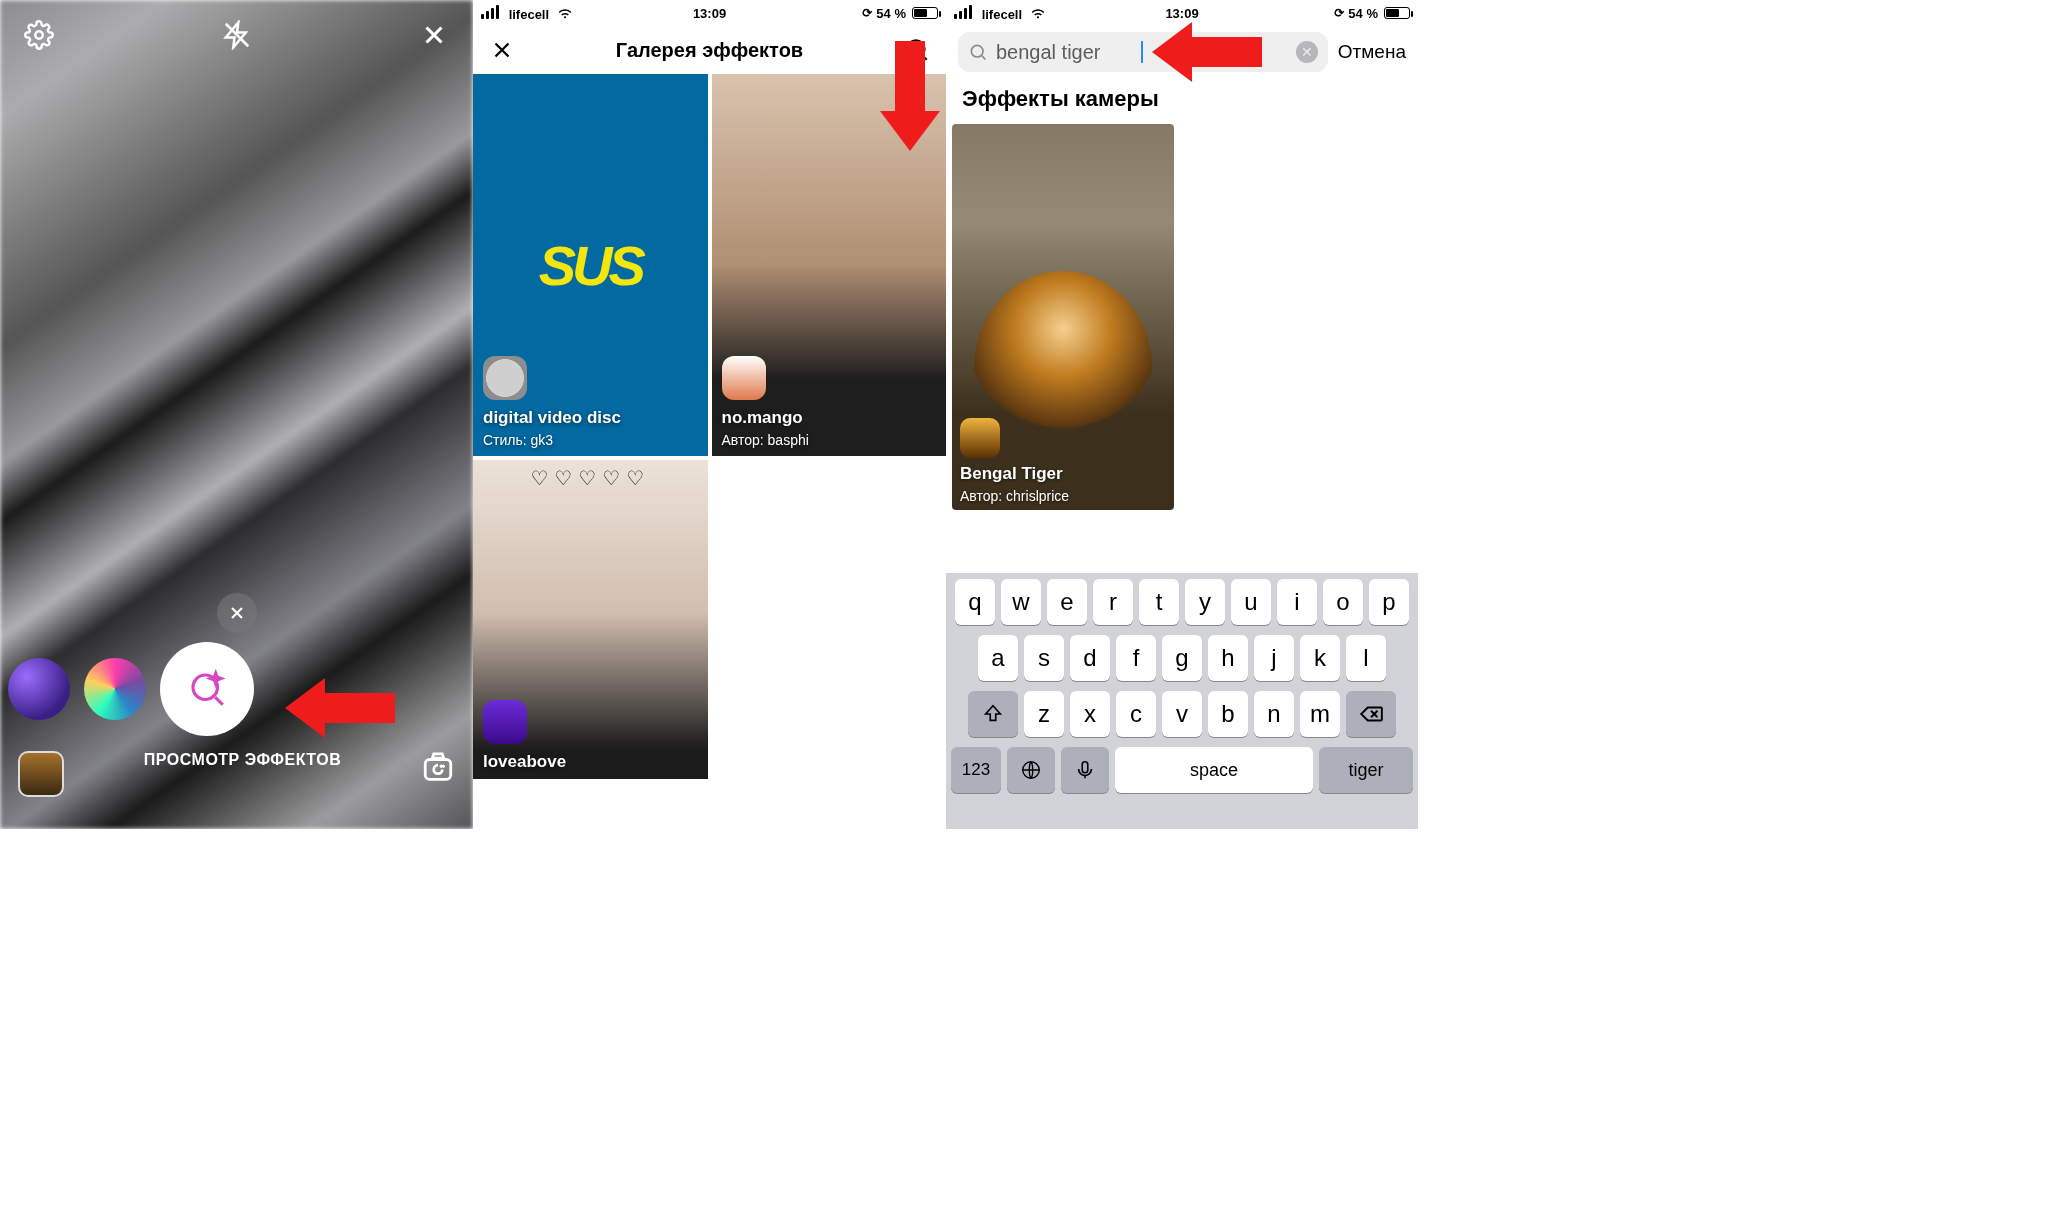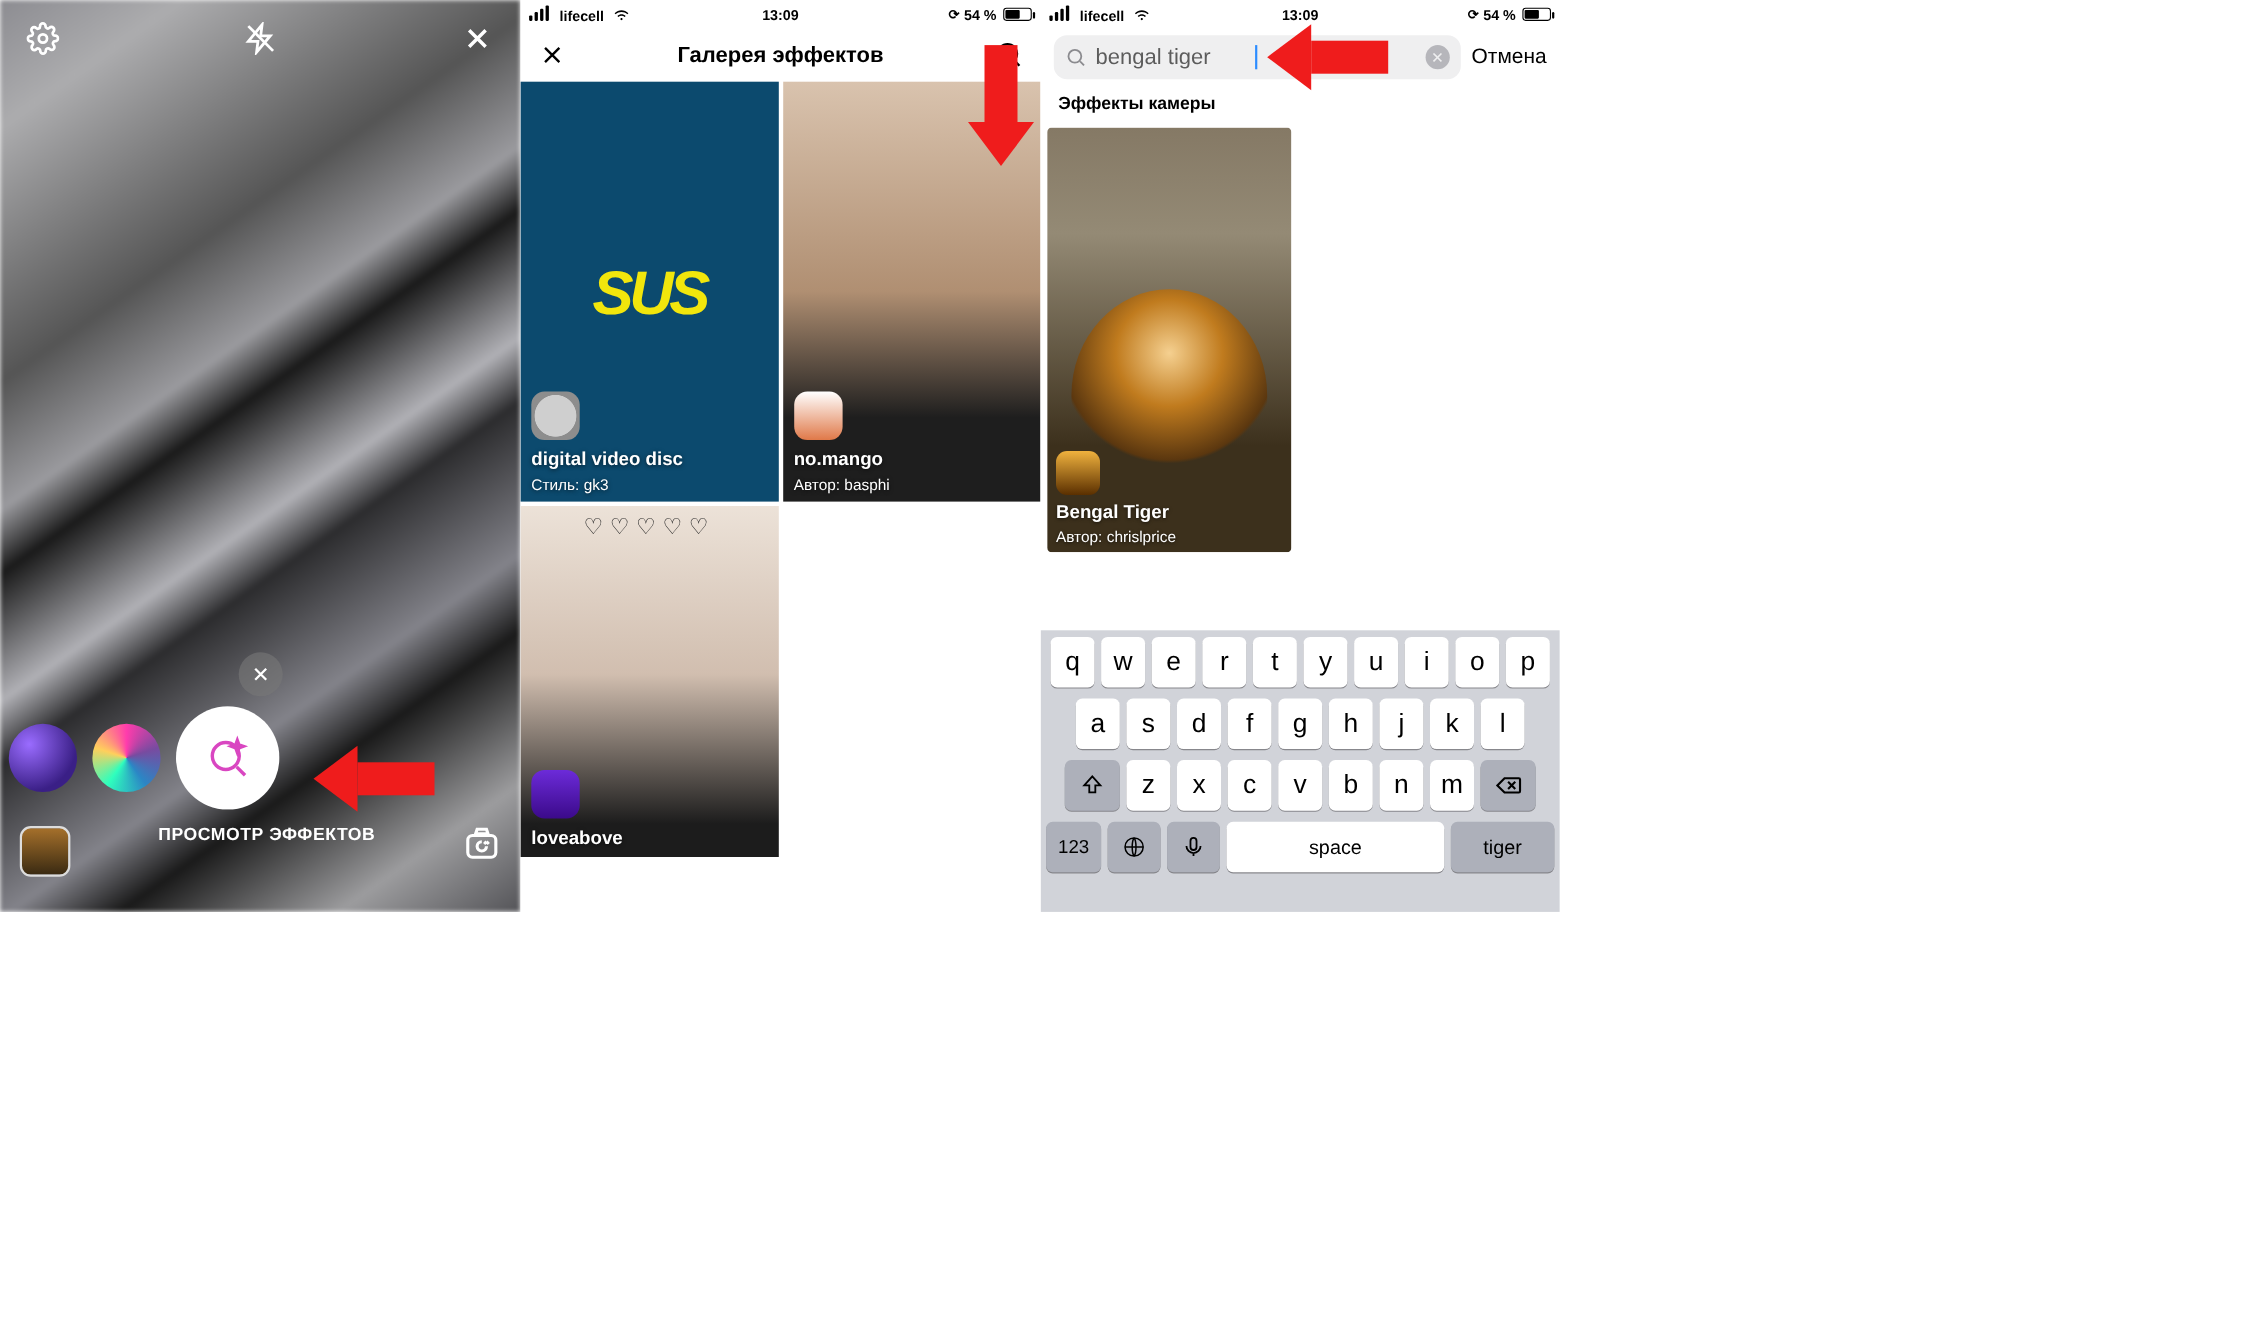--- a/index.html
+++ b/index.html
@@ -95,39 +95,39 @@
   .middle .card .bg { position:absolute; inset:0; }
   .middle .card .avatar {
     position:absolute; left:10px; bottom:56px; width:44px; height:44px; border-radius:12px; background:#d6d6d6;
   }
   .middle .card .name { position:absolute; left:10px; bottom:28px; font-size:17px; font-weight:700; text-shadow:0 1px 4px rgba(0,0,0,.6); }
   .middle .card .author { position:absolute; left:10px; bottom:8px; font-size:14px; text-shadow:0 1px 4px rgba(0,0,0,.6); }
   .middle .card.tall{ height:382px; }
   .middle .card.short{ height:340px; }
 
   
-  .bg-sus { background:#0c4a6e; display:flex; align-items:center; justify-content:center; font-size:56px; font-weight:900; font-style:italic; color:#f2e60c; letter-spacing:-4px;}
+  .bg-sus { background:#0369a1; display:flex; align-items:center; justify-content:center; font-size:56px; font-weight:900; font-style:italic; color:#f2e60c; letter-spacing:-4px;}
   .bg-face1 { background:linear-gradient(#d9c3ae, #b08f72 50%, #1e1e1e 80%);}
   .bg-tk2 { background:linear-gradient(135deg, #fff176 0%, #b0ebdf 40%, #ffe6ff 70%, #c5f0c5 100%);}
   .bg-hearts { background:linear-gradient(#ece2d8, #d1beaf 45%, #1c1c1c 85%);}
 
   .middle .arrow { top:66px; left:382px; transform:rotate(-90deg); }
 
   
   .right .searchrow {
     display:flex; align-items:center; gap:10px; padding:6px 12px; height:52px;
   }
   .right .searchbox {
     flex:1; background:#efeff0; border-radius:12px; height:40px; display:flex; align-items:center; padding:0 10px; gap:8px;
   }
   .right .searchbox .q { font-size:20px; color:#5c5c5c; border:none; background:transparent; outline:none; flex:1;}
   .right .searchbox .cursor { width:2px; height:22px; background:#2c8cff; }
   .right .searchbox .clear { width:22px; height:22px; border-radius:11px; background:#b6b6bb; display:flex; align-items:center;justify-content:center; color:#efeff0; font-size:14px;}
   .right .cancel { font-size:19px; color:#000; }
-  .right .section-title { font-size:16px; font-weight:800; padding:8px 16px 12px; }
+  .right .section-title { font-size:22px; font-weight:800; padding:8px 16px 12px; }
   .right .result-card {
     position:relative; margin:0 6px; width:222px; height:386px; border-radius:4px; overflow:hidden; color:#fff;
   }
   .right .result-card .bg { position:absolute; inset:0; background:linear-gradient(#857965 0%, #948a75 25%, #3c301c 75%);}
   .right .result-card .tiger {
     position:absolute; left:10%; top:38%; width:80%; height:50%;
     background:
       radial-gradient(circle at 50% 30%, #f5d090 0%, #c07b1e 30%, #5b370f 60%, transparent 62%);
     border-radius:50% 50% 40% 40%;
   }

